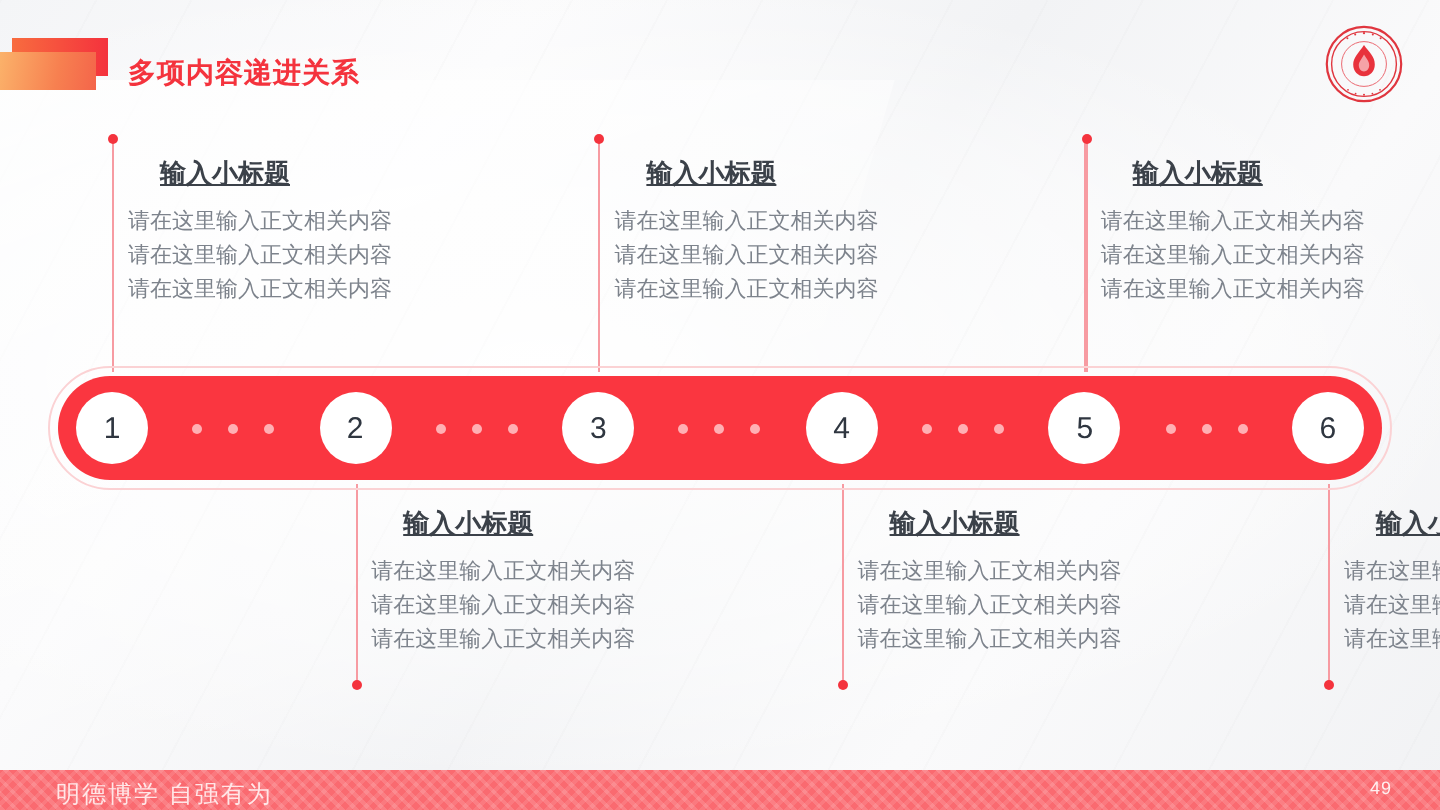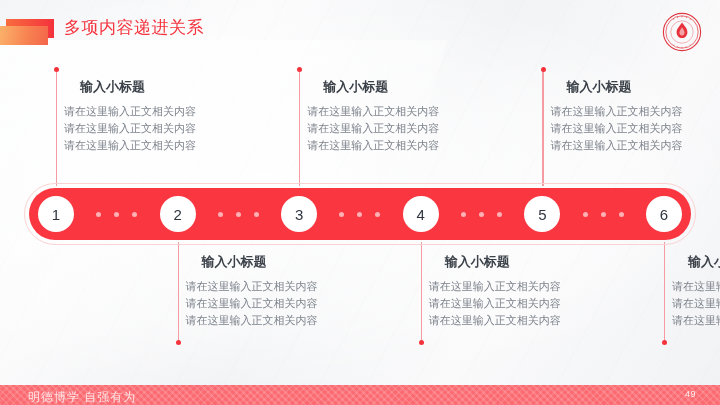--- a/index.html
+++ b/index.html
@@ -75,23 +75,23 @@
     position: absolute;
     left: 0;
     top: 7px;
     width: 48px;
     height: 19px;
     background: linear-gradient(100deg, #fbb26a 0%, #f78050 60%, #f4654a 100%);
   }
   .title-text {
     position: absolute;
     left: 64px;
-    top: 0;
-    font-size: 17px;
-    font-weight: normal;
+    top: 12px;
+    font-size: 14px;
+    font-weight: bold;
     color: #f4333d;
     letter-spacing: 0.5px;
     white-space: nowrap;
   }
 
   
   .logo {
     position: absolute;
     right: 18px;
     top: 12px;
@@ -191,20 +191,21 @@
   .block {
     position: absolute;
     width: 196px;
   }
   .block .sub-title {
     font-size: 13px;
     font-weight: bold;
     color: #3b4149;
     margin: 0 0 7px 16px;
     white-space: nowrap;
+    text-decoration: underline;
   }
   .block .body-line {
     font-size: 11px;
     color: #7d838c;
     line-height: 17px;
     white-space: nowrap;
   }
   .block.top  { top: 78px; }
   .block.bot  { top: 253px; }
 

